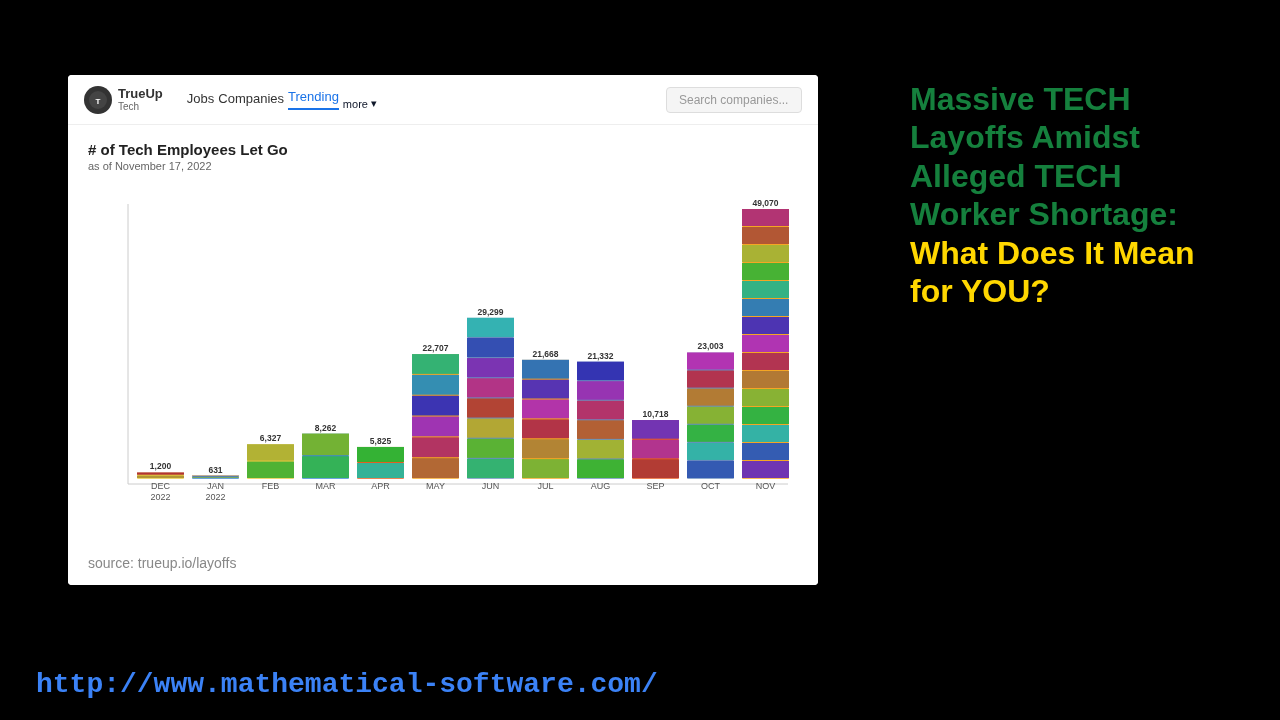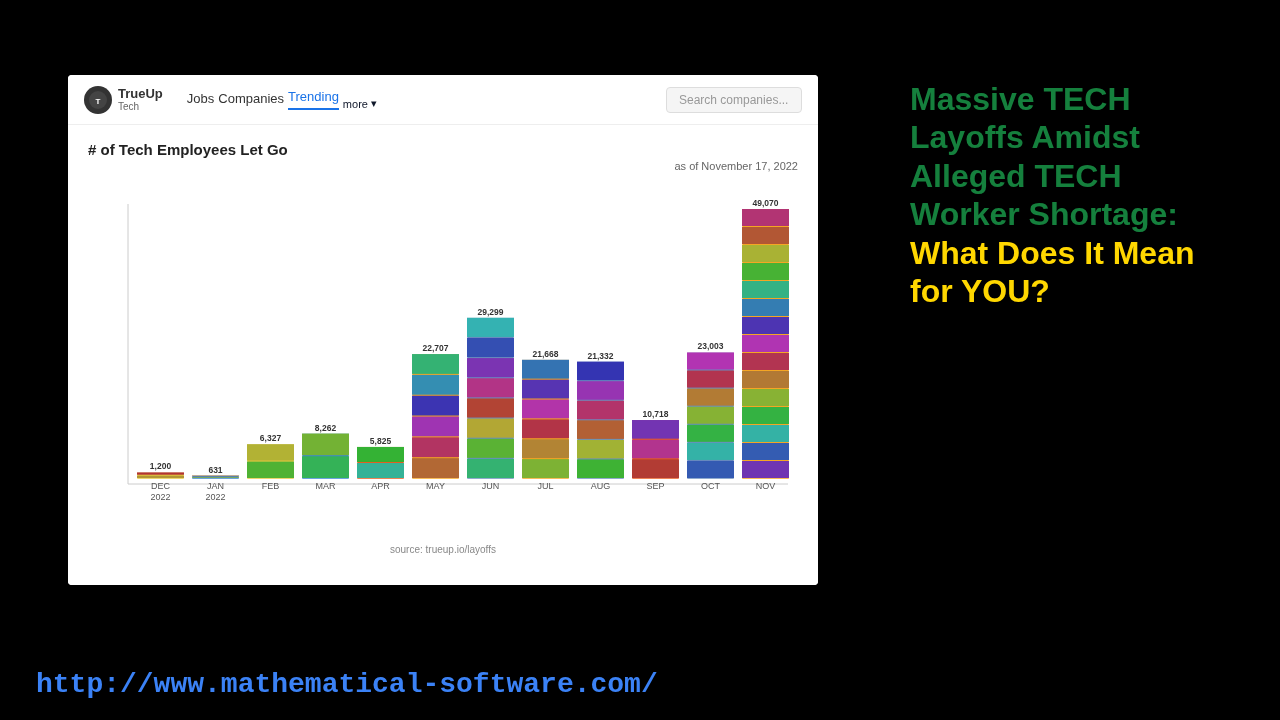--- a/index.html
+++ b/index.html
@@ -111,35 +111,34 @@
     .chart-title {
       font-size: 15px;
       font-weight: 600;
       color: #222;
       margin-bottom: 2px;
     }
     .chart-subtitle {
       font-size: 11px;
       color: #666;
       margin-bottom: 12px;
-      text-align: right;
     }
     .chart-wrapper {
       position: relative;
       height: 360px;
     }
     .chart-svg {
       width: 100%;
       height: 100%;
     }
     .chart-source {
-      text-align: center;
-      font-size: 10px;
+      text-align: left;
+      font-size: 14px;
       color: #888;
-      margin-top: 0;
+      margin-top: 11px;
     }
 
     
     .right-panel {
       position: absolute;
       right: 30px;
       top: 80px;
       width: 340px;
     }
     .headline {

